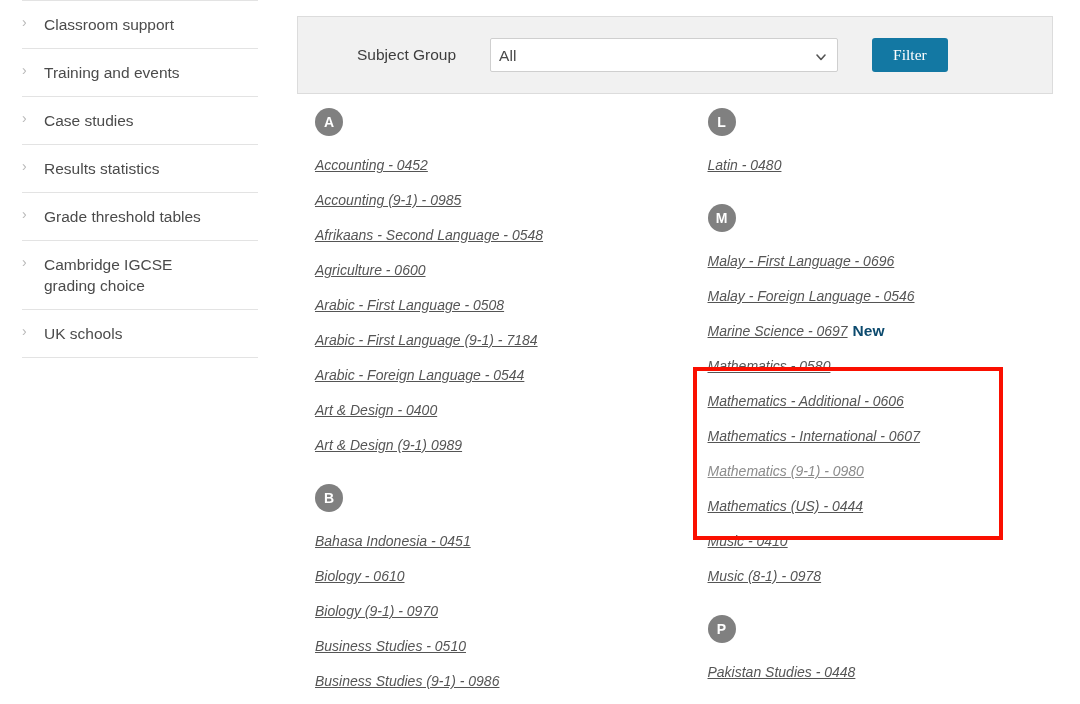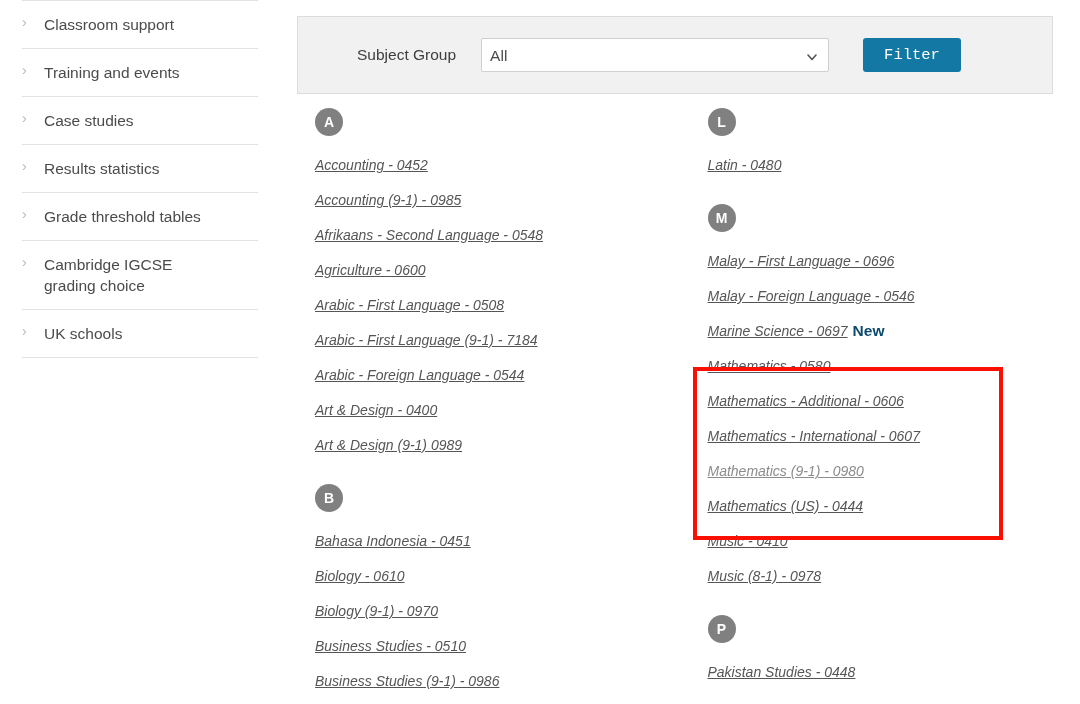--- a/index.html
+++ b/index.html
@@ -108,38 +108,38 @@
     -moz-appearance: none;
     appearance: none;
     position: relative;
     cursor: pointer;
   }
   .select-wrap {
     position: relative;
     margin-left: 21px;
   }
   .select-wrap #subject-select {
-    margin-left: 4px;
+    margin-left: 13px;
   }
   .select-arrow {
     position: absolute;
     right: 11px;
     top: 50%;
     transform: translateY(-50%);
     pointer-events: none;
     width: 12px;
     height: 12px;
   }
   #filter-button {
     margin-left: 34px;
     background: #1378a3;
     color: #ffffff;
     border: none;
     border-radius: 3px;
-    font-family: Liberation Mono, monospace;
+    font-family: Liberation Serif, serif;
     font-size: 15.5px;
     padding: 8px 21px;
     cursor: pointer;
   }
 
   
   #columns {
     position: absolute;
     left: 0;
     top: 108px;

